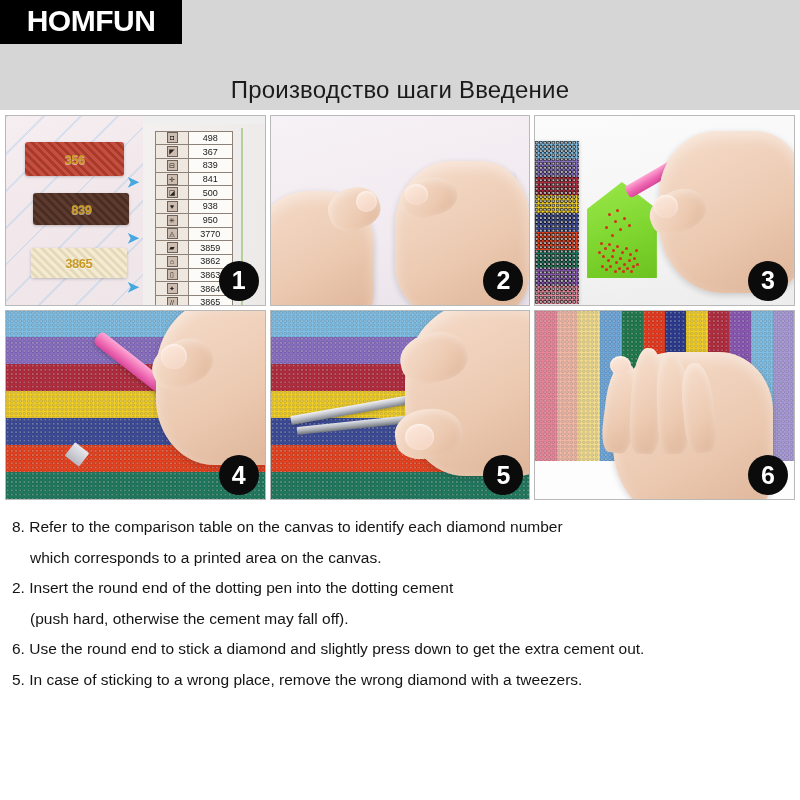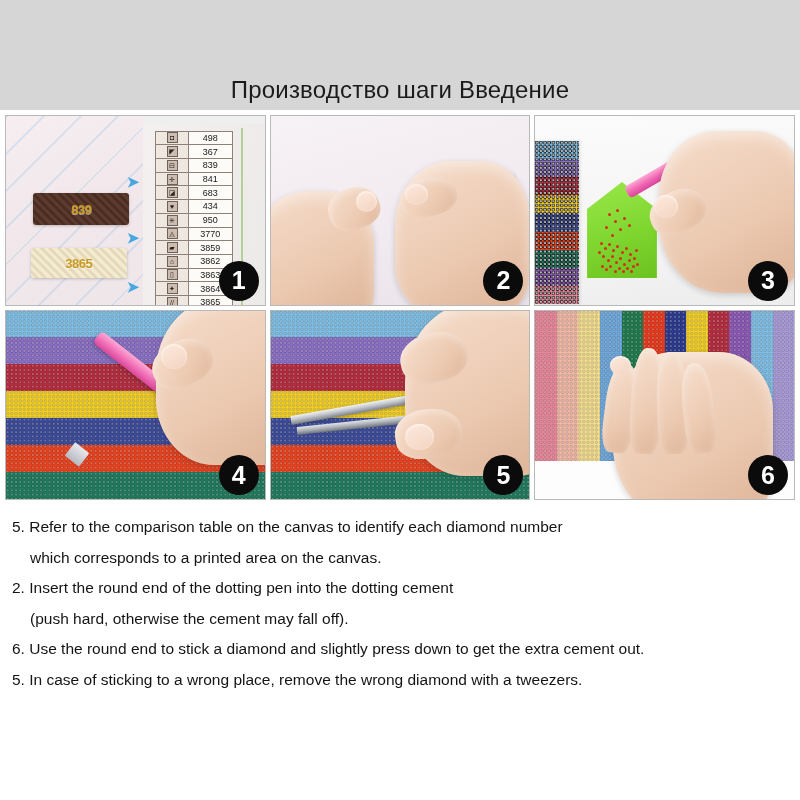--- a/index.html
+++ b/index.html
@@ -232,27 +232,31 @@
     margin:0 0 15px 0;
     white-space:nowrap;
     font-family:"Liberation Sans", sans-serif;
   }
   .ins-line.sub{ padding-left:18px; }
 </style>
 </head>
 <body>
 
 <div class="header">
+  <div class="logo">
+    <span class="logo-text">HOMFUN</span>
+  </div>
   <div class="title-ru">Производство шаги Введение</div>
 </div>
 
 <div class="grid">
 
   <div class="panel">
     <div class="p1-bagarea">
+      <div class="bag bag-a">356</div>
       <div class="bag bag-b">839</div>
       <div class="bag bag-c">3865</div>
       <div class="p1-arrow" style="left:88%;top:30%;">➤</div>
       <div class="p1-arrow" style="left:88%;top:60%;">➤</div>
       <div class="p1-arrow" style="left:88%;top:86%;">➤</div>
     </div>
     <div class="p1-chart">
       <div class="p1-greenline"></div>
       <div class="chart-table" id="chart-table">
           <div class="chart-row">
@@ -276,27 +280,27 @@
           <div class="chart-row">
             <div class="chart-sym">
               <span class="glyph">✛</span>
             </div>
             <div class="chart-num">841</div>
           </div>
           <div class="chart-row">
             <div class="chart-sym">
               <span class="glyph">◪</span>
             </div>
-            <div class="chart-num">683</div>
+            <div class="chart-num">500</div>
           </div>
           <div class="chart-row">
             <div class="chart-sym">
               <span class="glyph">♥</span>
             </div>
-            <div class="chart-num">434</div>
+            <div class="chart-num">938</div>
           </div>
           <div class="chart-row">
             <div class="chart-sym">
               <span class="glyph">✳</span>
             </div>
             <div class="chart-num">950</div>
           </div>
           <div class="chart-row">
             <div class="chart-sym">
               <span class="glyph">◬</span>
@@ -540,19 +544,19 @@
     <div class="finger" style="left:37%;top:20%;width:12%;height:56%;border-radius:44% 44% 30% 30%;transform:rotate(3deg);"></div>
     <div class="finger" style="left:47%;top:22%;width:12%;height:54%;border-radius:44% 44% 30% 30%;transform:rotate(-2deg);"></div>
     <div class="finger" style="left:57%;top:28%;width:12%;height:48%;border-radius:44% 44% 30% 30%;transform:rotate(-6deg);"></div>
     <div class="nail" style="left:29%;top:24%;width:8%;height:10%;"></div>
     <div class="badge">6</div>
   </div>
 
 </div>
 
 <div class="instructions" id="instructions">
-    <div class="ins-line">5. Refer to the comparison table on the canvas to identify each diamond number</div>
+    <div class="ins-line">8. Refer to the comparison table on the canvas to identify each diamond number</div>
     <div class="ins-line sub">which corresponds to a printed area on the canvas.</div>
     <div class="ins-line">2. Insert the round end of the dotting pen into the dotting cement</div>
     <div class="ins-line sub">(push hard, otherwise the cement may fall off).</div>
     <div class="ins-line">6. Use the round end to stick a diamond and slightly press down to get the extra cement out.</div>
     <div class="ins-line">5. In case of sticking to a wrong place, remove the wrong diamond with a tweezers.</div>
   </div>
 
 </body></html>

